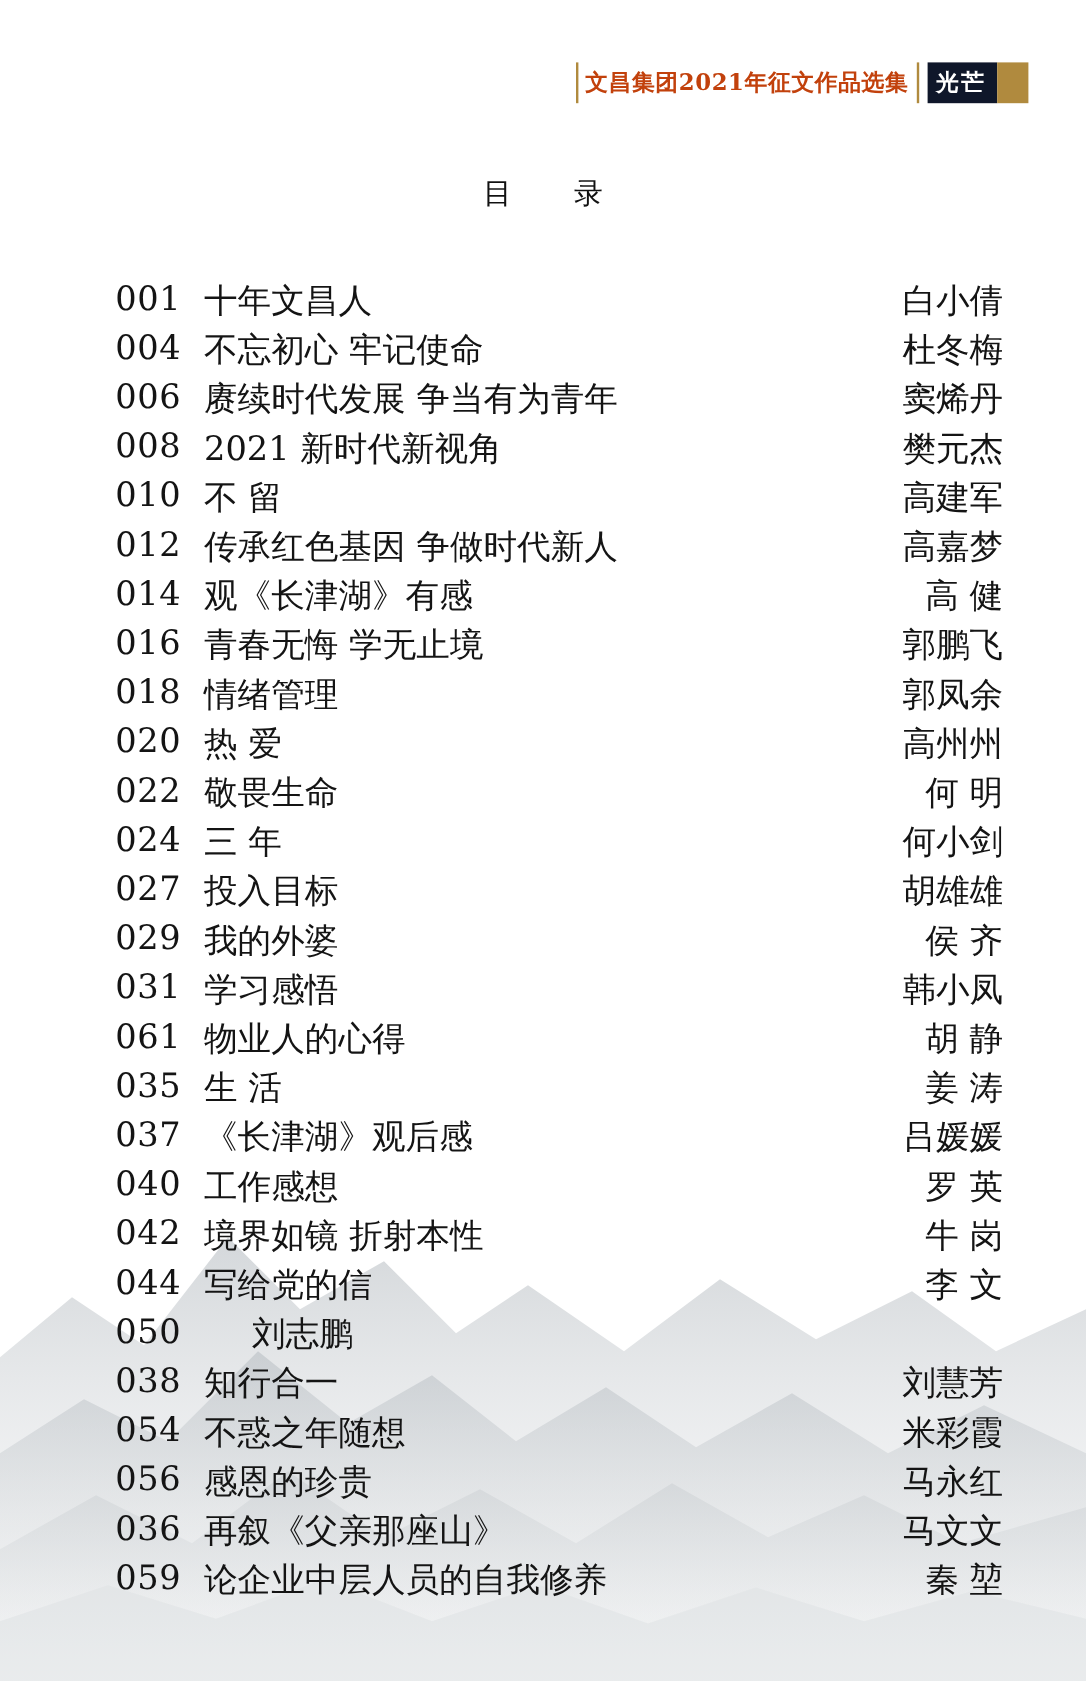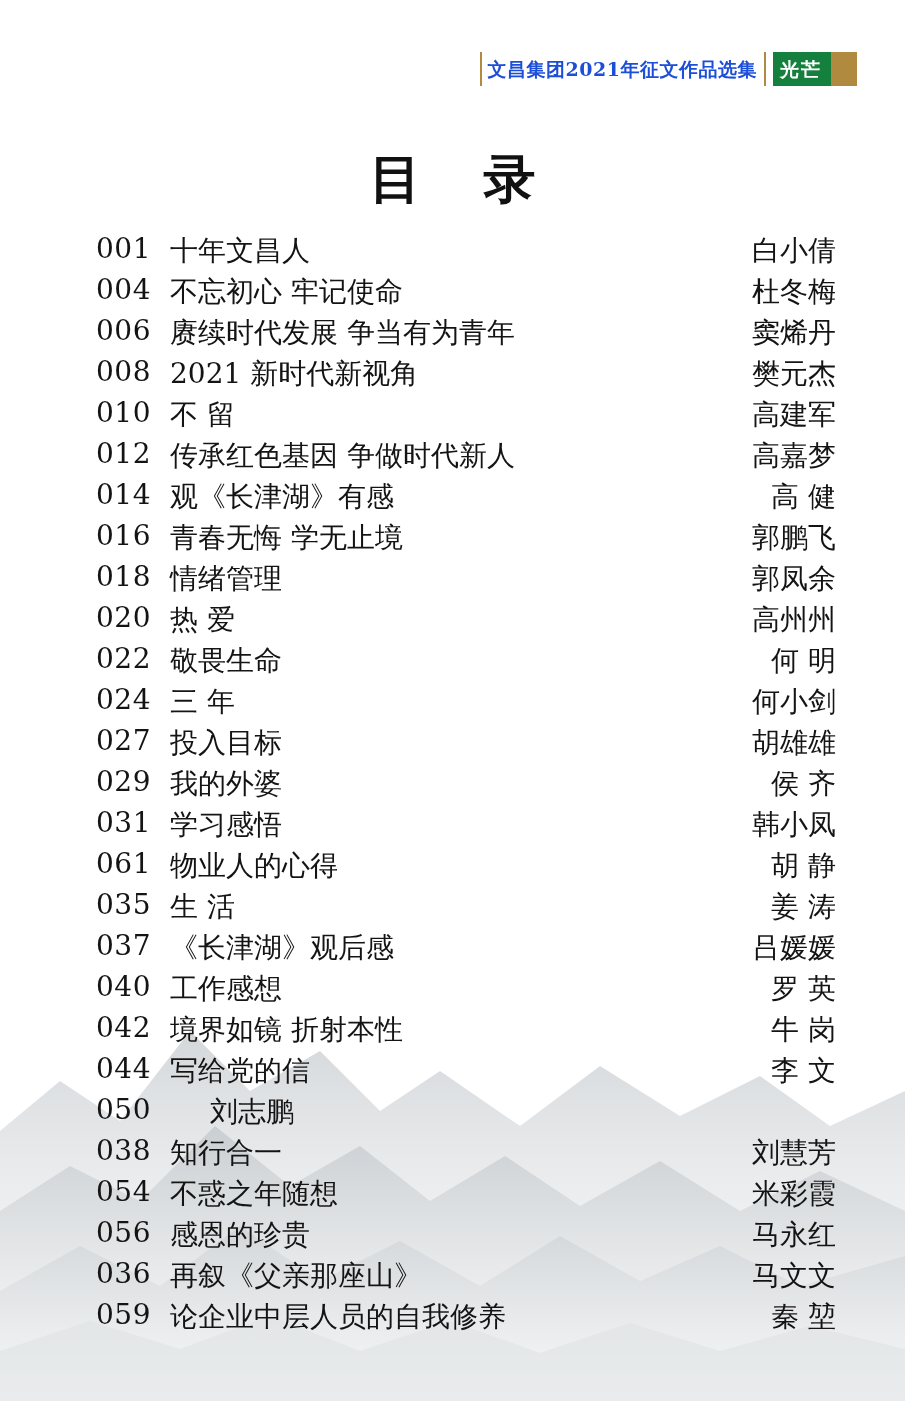--- a/index.html
+++ b/index.html
@@ -38,54 +38,54 @@
   }
   .header-rule-left {
     width: 2px;
     background: #b08a3e;
     margin-right: 6px;
   }
   .header-title {
     font-family: "DejaVu Serif", serif;
     font-size: 19px;
     font-weight: bold;
-    color: #1d4ed8;
+    color: #c2410c;
     line-height: 34px;
     letter-spacing: 0.5px;
     white-space: nowrap;
   }
   .header-sep {
     width: 2px;
     background: #b08a3e;
     margin: 0 7px;
   }
   .header-brand {
-    background: #15803d;
+    background: #0f172a;
     color: #ffffff;
     font-size: 19px;
     font-weight: bold;
     line-height: 34px;
     padding: 0 9px 17px 7px;
     letter-spacing: 2px;
     white-space: nowrap;
   }
   .header-brand-tail {
     width: 26px;
     background: #b08a3e;
   }
 
   
   .page-title {
     position: absolute;
     top: 145px;
     left: 0;
     width: 905px;
     text-align: center;
-    font-size: 52px;
-    font-weight: bold;
+    font-size: 24px;
+    font-weight: normal;
     letter-spacing: 22px;
     text-indent: 22px;
     color: #111111;
     z-index: 2;
   }
 
   
   .toc {
     position: absolute;
     top: 232px;

